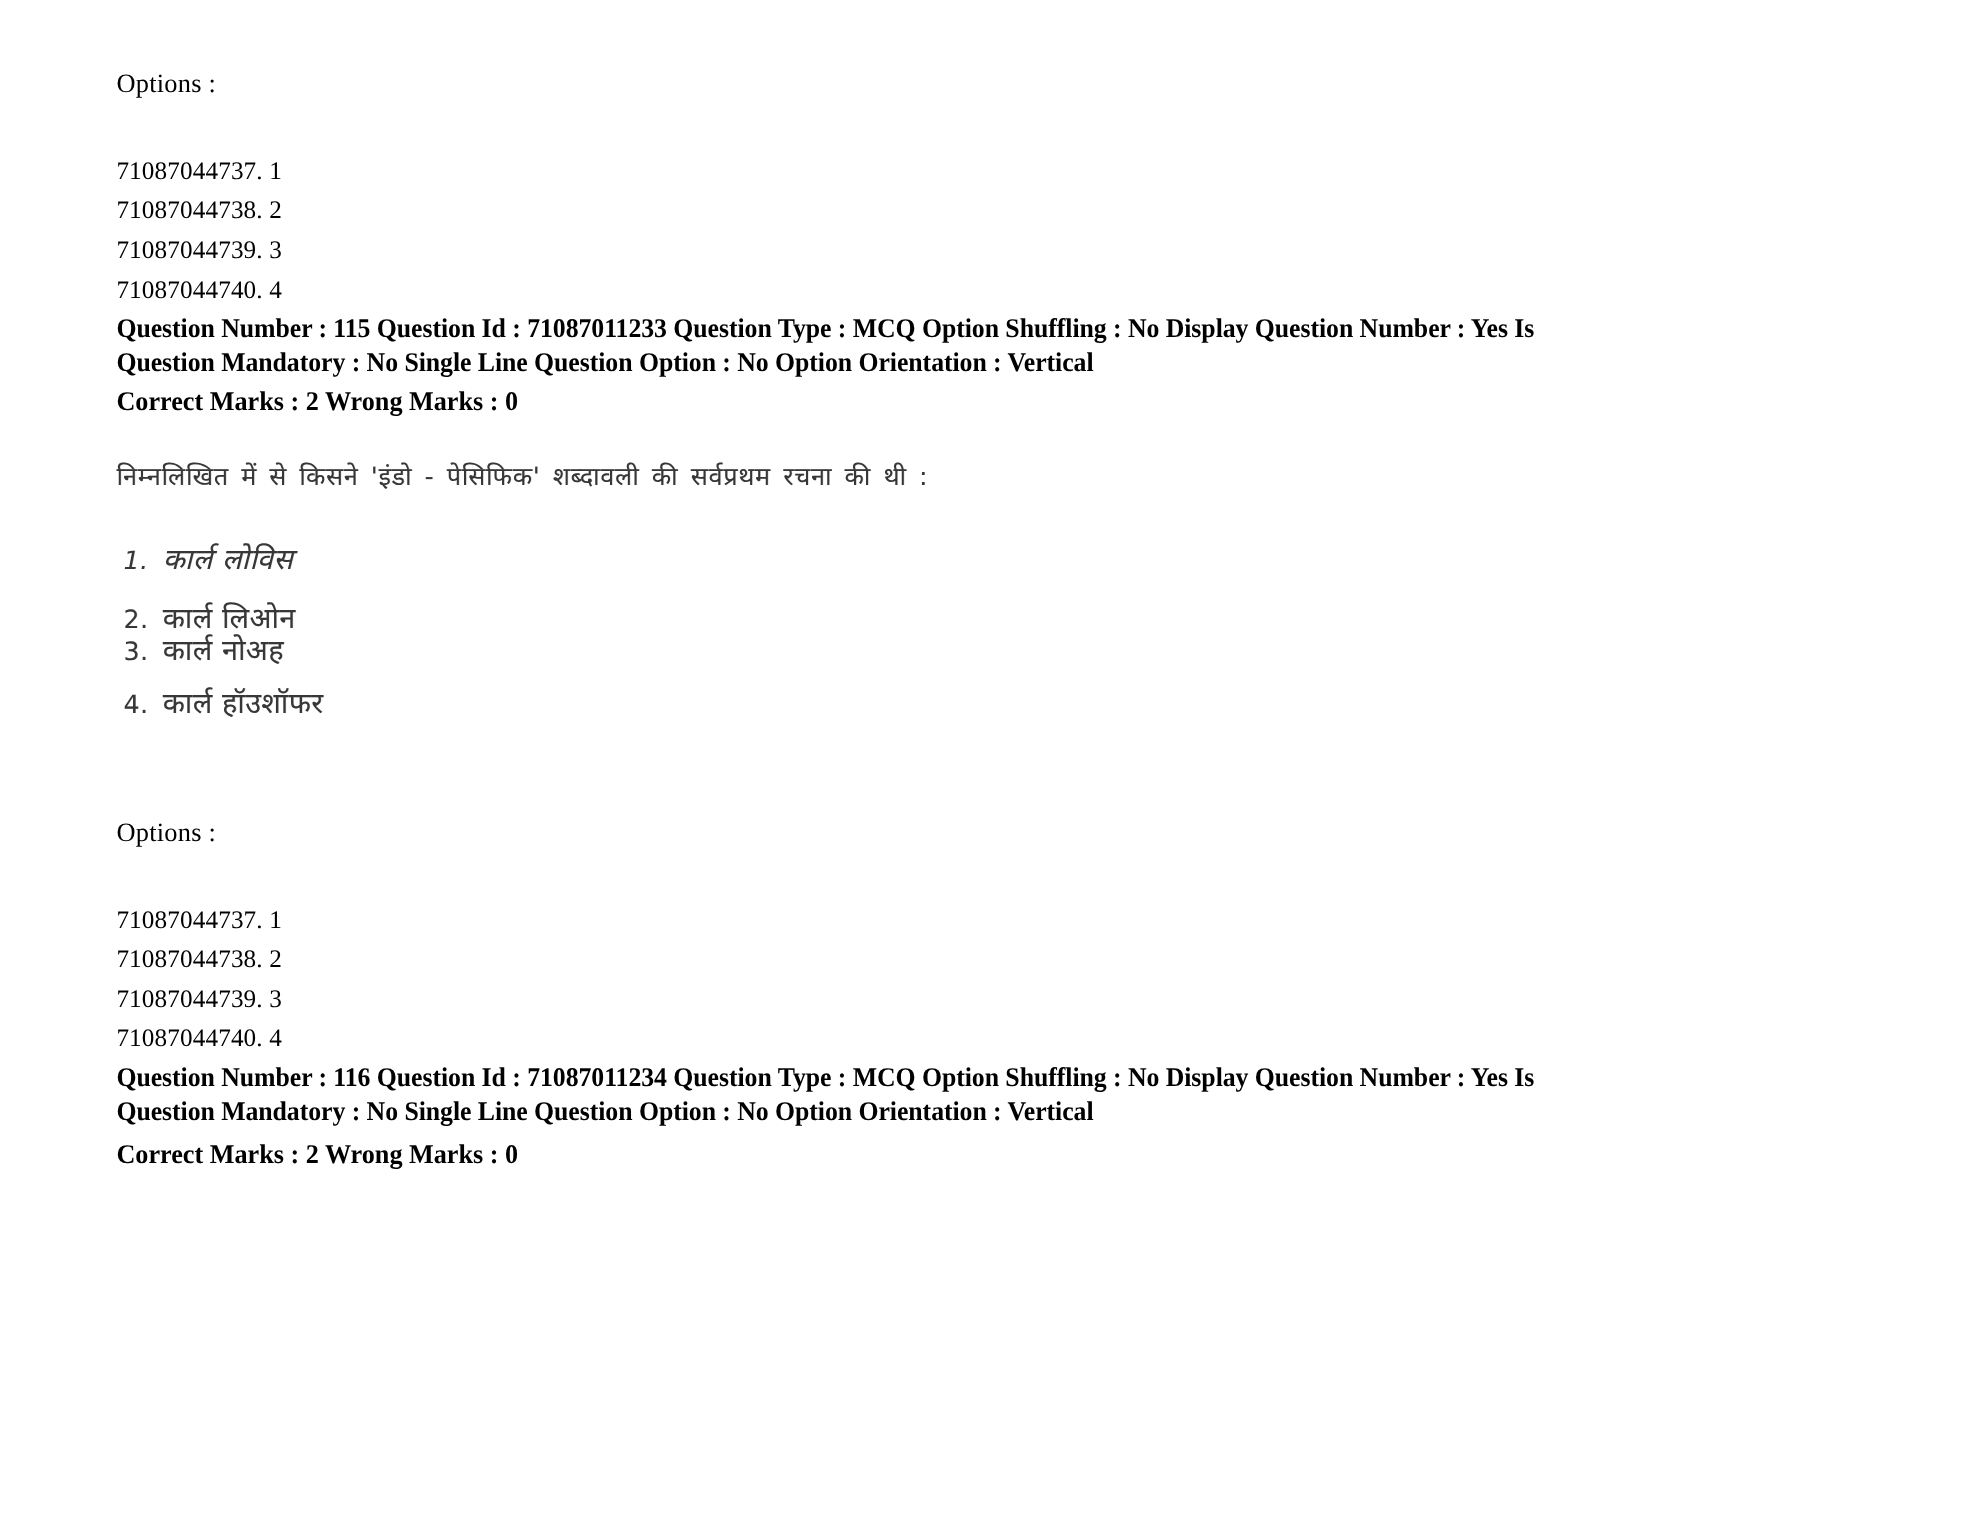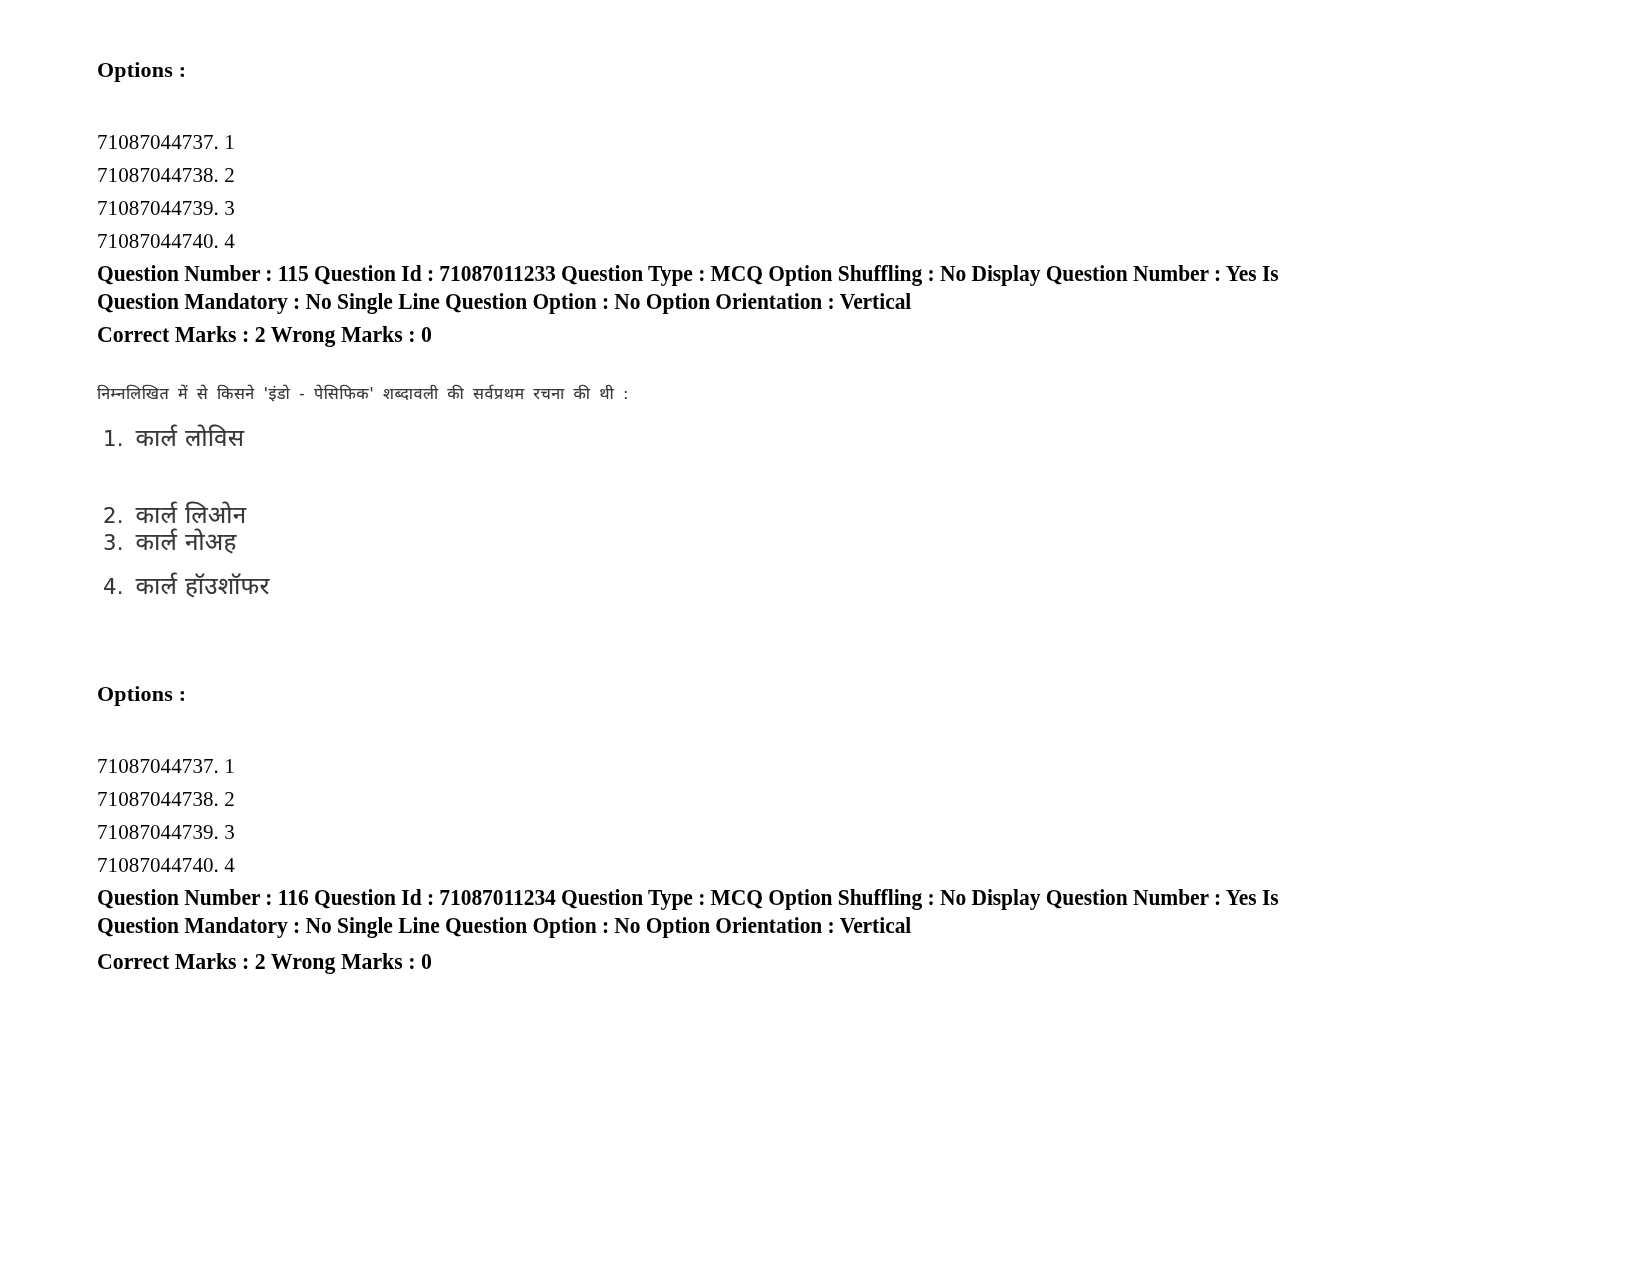--- a/index.html
+++ b/index.html
@@ -19,21 +19,21 @@
     position: absolute;
     left: 0; top: 0;
     width: 1650px;
     height: 1275px;
     background: #ffffff;
   }
 
   
   .opt-heading {
     position: absolute;
-    font-weight: bold;
+    font-weight: normal;
     font-size: 22px;
     letter-spacing: 0.2px;
     white-space: nowrap;
   }
   .opt-row {
     position: absolute;
     font-size: 21px;
     font-weight: normal;
     white-space: nowrap;
     letter-spacing: 0.1px;
@@ -63,21 +63,21 @@
   .scan {
     position: absolute;
     font-family: "DejaVu Sans", sans-serif;
     color: #2b2b2b;
     white-space: nowrap;
     filter: blur(0.38px) contrast(1.18) grayscale(1);
     opacity: 0.88;
     text-shadow: 0.4px 0.25px 0 rgba(90,90,90,0.38);
   }
   .scan-q {
-    font-size: 16px;
+    font-size: 21px;
     letter-spacing: 0.6px;
     word-spacing: 3px;
     text-align: right;
   }
   .scan-opt {
     font-size: 24px;
     letter-spacing: 0.3px;
   }
   .scan-opt .num {
     font-family: "DejaVu Sans", sans-serif;
@@ -110,21 +110,21 @@
   </div>
 
   <div class="meta-line" style="left:97px; top:261px;">Question Number : 115 Question Id : 71087011233 Question Type : MCQ Option Shuffling : No Display Question Number : Yes Is</div>
 
   <div class="meta-line" style="left:97px; top:289px;">Question Mandatory : No Single Line Question Option : No Option Orientation : Vertical</div>
 
   <div class="marks-line" style="left:97px; top:322px;">Correct Marks : 2 Wrong Marks : 0</div>
 
   <div class="scan scan-q" style="left:97px; top:382px;">निम्नलिखित में से किसने 'इंडो - पेसिफिक' शब्दावली की सर्वप्रथम रचना की थी :</div>
 
-  <div class="scan scan-opt" style="left:103px; top:420px;">
+  <div class="scan scan-opt" style="left:103px; top:448px;font-style:italic;">
     <span class="num">1.</span>
     <span>कार्ल लोविस</span>
   </div>
   <div class="scan scan-opt" style="left:103px; top:497px;">
     <span class="num">2.</span>
     <span>कार्ल लिओन</span>
   </div>
   <div class="scan scan-opt" style="left:103px; top:524px;">
     <span class="num">3.</span>
     <span>कार्ल नोअह</span>

